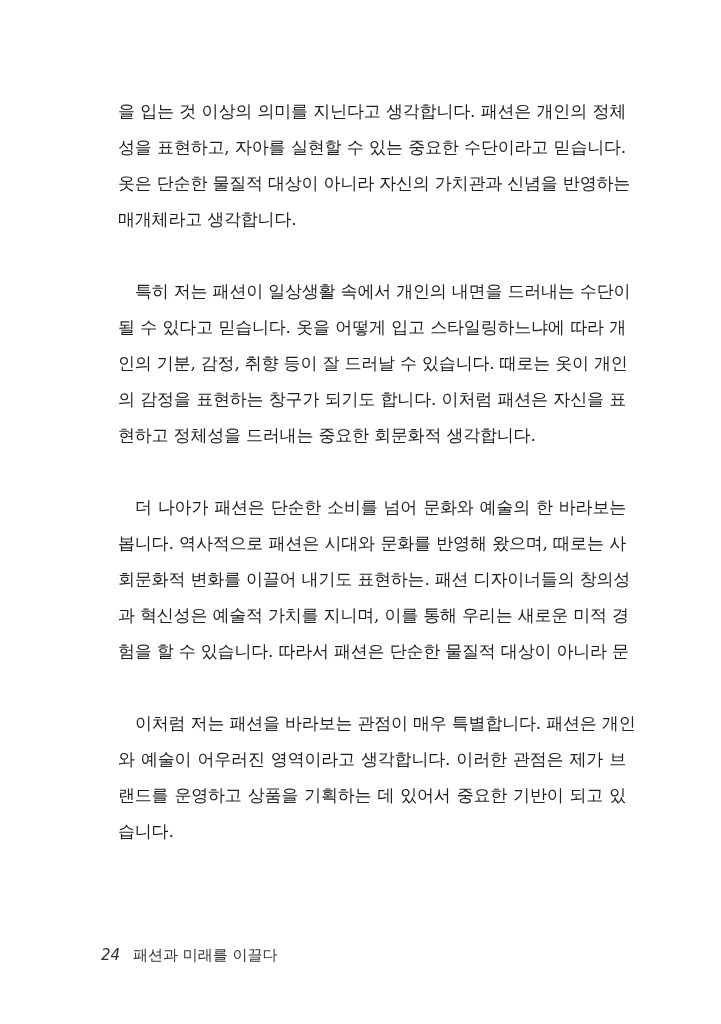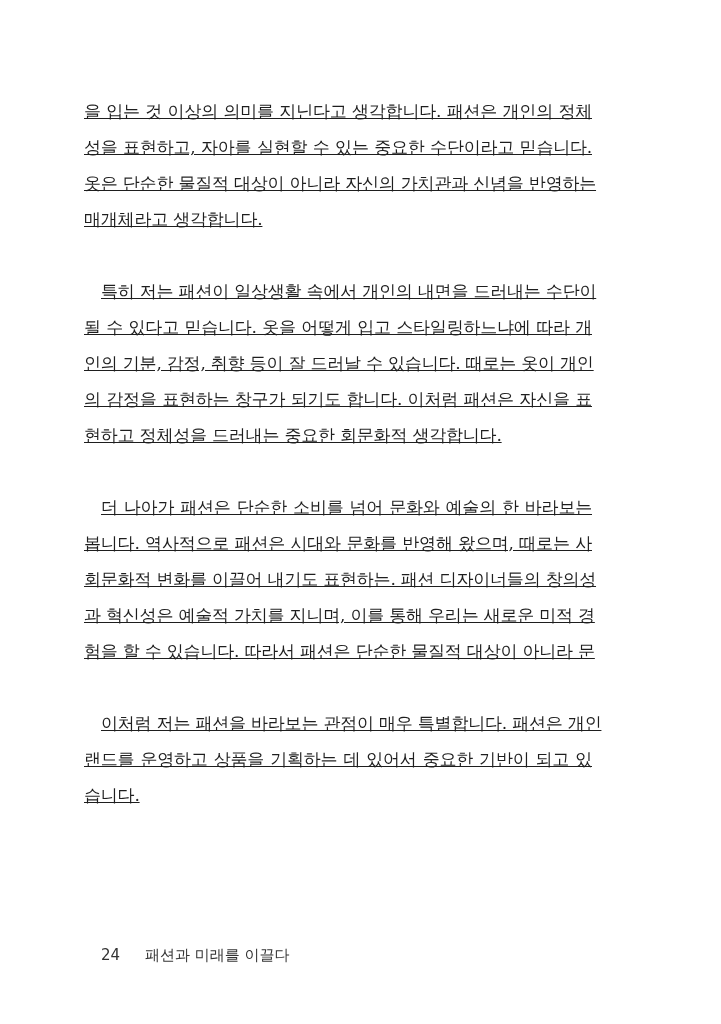--- a/index.html
+++ b/index.html
@@ -10,24 +10,23 @@
     body {
       width: 721px;
       height: 1024px;
       position: relative;
       overflow: hidden;
       font-family: "DejaVu Serif", "Liberation Serif", serif;
       color: #1e1e1e;
     }
     .page {
       position: absolute;
-      left: 84px;
+      left: 118px;
       top: 93px;
       width: 508px;
-      text-decoration: underline;
     }
     .para {
       margin: 0 0 36px 0;
       font-size: 17px;
       line-height: 36px;
       text-align: justify;
       text-align-last: left;
       letter-spacing: -0.2px;
       word-break: keep-all;
     }
@@ -45,21 +44,22 @@
     .footer {
       position: absolute;
       left: 101px;
       top: 946px;
       font-family: "DejaVu Sans", "Liberation Sans", sans-serif;
       font-size: 15px;
       color: #333333;
       letter-spacing: 0;
     }
     .footer .page-no {
-      margin-right: 20px;
+      margin-right: 8px;
+      font-style: italic;
     }
   </style>
 </head>
 <body>
 
 <div class="page">
 
   <p class="para">
     <span class="line">을 입는 것 이상의 의미를 지닌다고 생각합니다. 패션은 개인의 정체</span>
     <span class="line">성을 표현하고, 자아를 실현할 수 있는 중요한 수단이라고 믿습니다.</span>
@@ -78,20 +78,21 @@
   <p class="para">
     <span class="line indent">더 나아가 패션은 단순한 소비를 넘어 문화와 예술의 한 바라보는</span>
     <span class="line">봅니다. 역사적으로 패션은 시대와 문화를 반영해 왔으며, 때로는 사</span>
     <span class="line">회문화적 변화를 이끌어 내기도 표현하는. 패션 디자이너들의 창의성</span>
     <span class="line">과 혁신성은 예술적 가치를 지니며, 이를 통해 우리는 새로운 미적 경</span>
     <span class="line">험을 할 수 있습니다. 따라서 패션은 단순한 물질적 대상이 아니라 문</span>
   </p>
 
   <p class="para">
     <span class="line indent">이처럼 저는 패션을 바라보는 관점이 매우 특별합니다. 패션은 개인</span>
+    <span class="line">와 예술이 어우러진 영역이라고 생각합니다. 이러한 관점은 제가 브</span>
     <span class="line">랜드를 운영하고 상품을 기획하는 데 있어서 중요한 기반이 되고 있</span>
     <span class="line last">습니다.</span>
   </p>
 
 </div>
 
 <div class="footer">
   <span class="page-no">24</span>
   <span>패션과 미래를 이끌다</span>
 </div>

